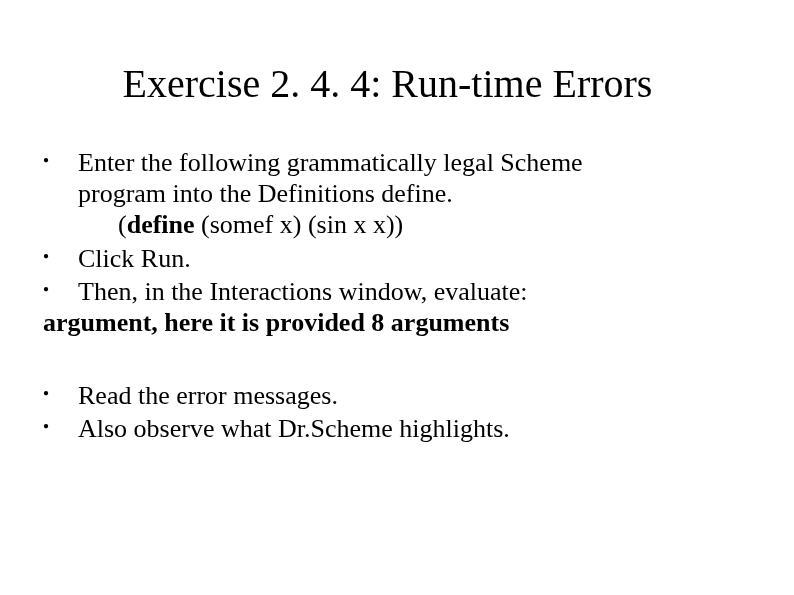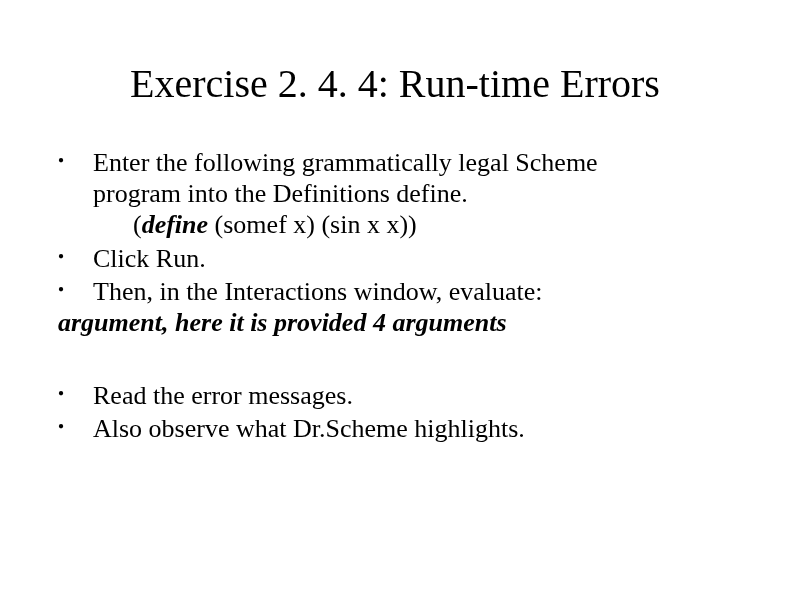--- a/index.html
+++ b/index.html
@@ -8,21 +8,21 @@
     width: 794px;
     height: 595px;
     background: #ffffff;
     font-family: "Times New Roman", Times, serif;
     color: #000000;
   }
   .slide {
     box-sizing: border-box;
     width: 794px;
     height: 574px;
-    padding: 40px 40px 40px 36px;
+    padding: 40px 40px 40px 21px;
   }
   .title {
     text-align: center;
     font-size: 40px;
     margin: 20px 0 40px 0;
     font-weight: normal;
   }
   .body {
     font-size: 26px;
     line-height: 1.2;
@@ -52,21 +52,20 @@
   .cont {
     display: block;
     padding-left: 0px;
     margin-left: -35px;
   }
   .gap {
     height: 18px;
   }
   b, .bold {
     font-weight: bold;
-    font-style: italic;
   }
 </style>
 </head>
 <body>
 
 <div class="slide">
   <h1 class="title">Exercise 2. 4. 4: Run-time Errors</h1>
 
   <div class="body">
     <ul class="main">
@@ -78,21 +77,21 @@
           <span>(</span><b>define</b><span> (somef x) (sin x x))</span>
         </span>
       </li>
 
       <li>
         <span>Click Run.</span>
       </li>
 
       <li>
         <span>Then, in the Interactions window, evaluate:</span><br>
-        <span class="cont"><b>argument, here it is provided 4 arguments</b></span>
+        <span class="cont"><b>argument, here it is provided 8 arguments</b></span>
       </li>
 
     </ul>
 
     <div class="gap"></div>
 
 
     <ul class="main">
       <li>
         <span>Read the error messages.</span>

